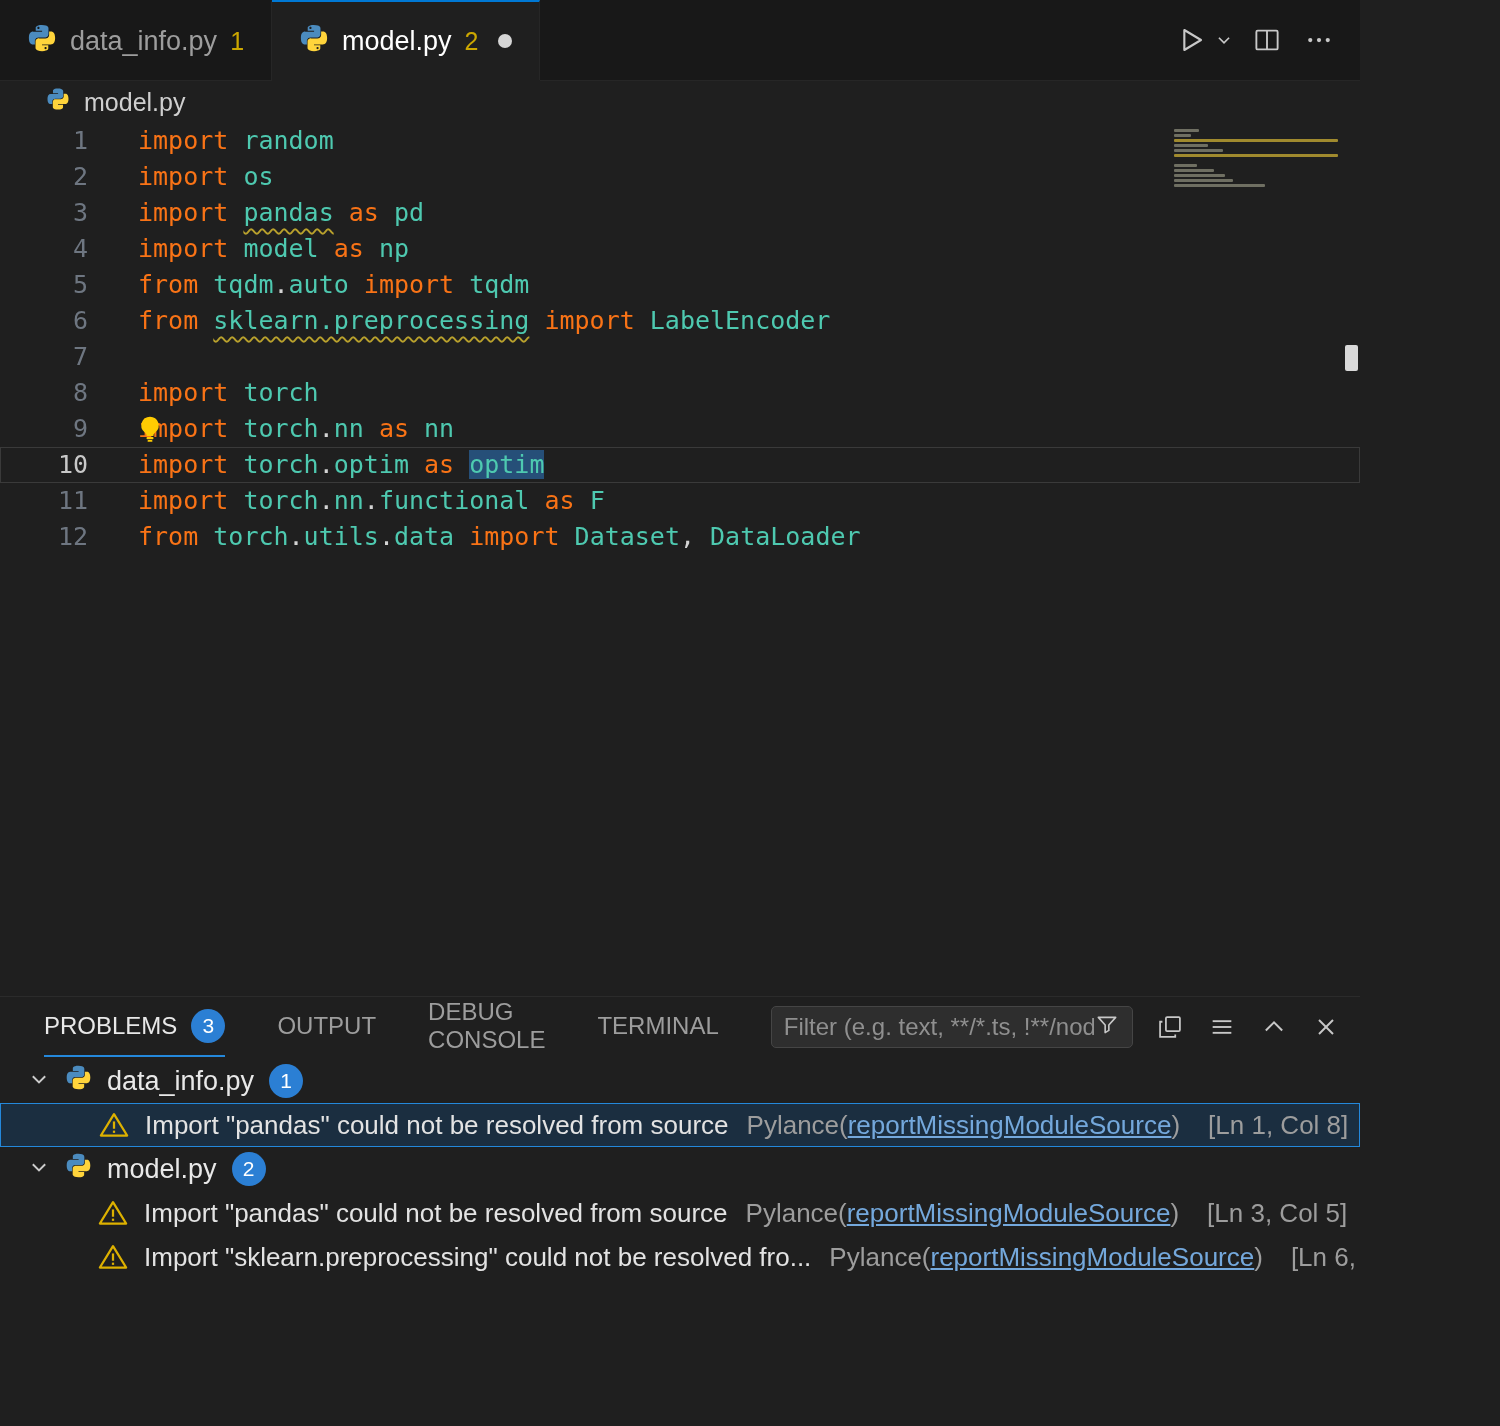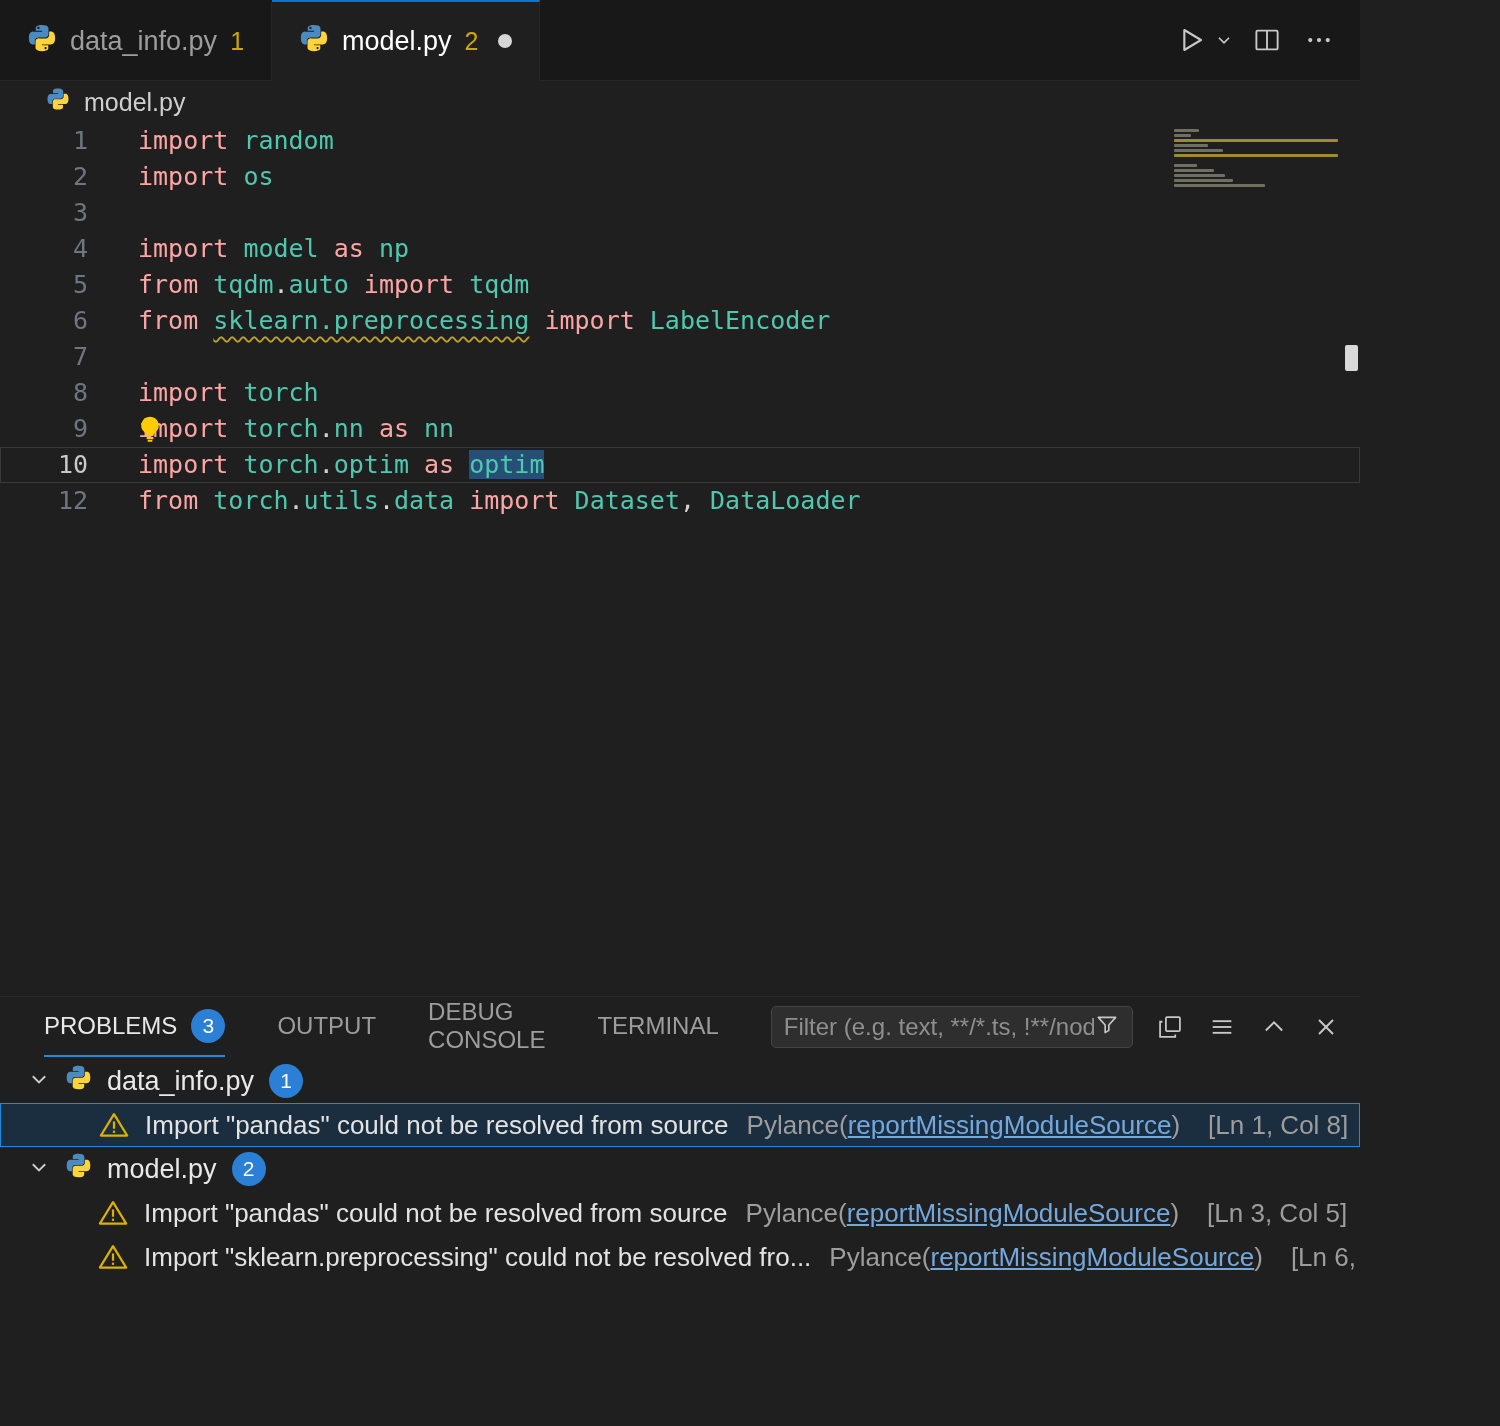--- a/index.html
+++ b/index.html
@@ -28,21 +28,21 @@
 
   
   .editor { position:relative; height:873px; flex:none; overflow:hidden; }
   .code-line { position:relative; display:flex; height:36px; line-height:36px;
     font-family:"DejaVu Sans Mono","Liberation Mono",monospace; font-size:25px; }
   .gutter { width:88px; text-align:right; color:#6e7681; flex:none;
     font-family:"DejaVu Sans Mono","Liberation Mono",monospace; }
   .code-text { padding-left:50px; white-space:pre; }
   .code-line.current { box-shadow:inset 0 0 0 1px #3a3a3a; }
   .code-line.current .gutter { color:#c8c8c8; }
-  .tok-k { color:#fca5a5; }
+  .tok-k { color:#f97316; }
   .tok-m { color:#4ec9b0; }
   .tok-p { color:#d4d4d4; }
   .tok-squiggle { text-decoration-line:underline; text-decoration-style:wavy;
     text-decoration-color:#b9a12c; text-decoration-thickness:1.5px; text-underline-offset:7px; }
   .tok-selected { background:#264f78; }
   .lightbulb { position:absolute; left:136px; top:4px; z-index:3; }
 
   .minimap { position:absolute; top:6px; right:18px; width:168px; }
   .mbar { height:3px; margin-bottom:2px; border-radius:1px; }
   .mgap { height:5px; }
@@ -150,20 +150,21 @@
         <div class="code-line">
           <div class="gutter">1</div>
           <div class="code-text"><span class="tok-k">import</span><span class="tok-p"> </span><span class="tok-m">random</span></div>
         </div>
         <div class="code-line">
           <div class="gutter">2</div>
           <div class="code-text"><span class="tok-k">import</span><span class="tok-p"> </span><span class="tok-m">os</span></div>
         </div>
         <div class="code-line">
           <div class="gutter">3</div>
+          <div class="code-text"><span class="tok-k">import</span><span class="tok-p"> </span><span class="tok-m tok-squiggle">pandas</span><span class="tok-p"> </span><span class="tok-k">as</span><span class="tok-p"> </span><span class="tok-m">pd</span></div>
         </div>
         <div class="code-line">
           <div class="gutter">4</div>
           <div class="code-text"><span class="tok-k">import</span><span class="tok-p"> </span><span class="tok-m">model</span><span class="tok-p"> </span><span class="tok-k">as</span><span class="tok-p"> </span><span class="tok-m">np</span></div>
         </div>
         <div class="code-line">
           <div class="gutter">5</div>
           <div class="code-text"><span class="tok-k">from</span><span class="tok-p"> </span><span class="tok-m">tqdm</span><span class="tok-p">.</span><span class="tok-m">auto</span><span class="tok-p"> </span><span class="tok-k">import</span><span class="tok-p"> </span><span class="tok-m">tqdm</span></div>
         </div>
         <div class="code-line">
@@ -183,20 +184,24 @@
           <div class="code-text"><span class="tok-k">import</span><span class="tok-p"> </span><span class="tok-m">torch</span><span class="tok-p">.</span><span class="tok-m">nn</span><span class="tok-p"> </span><span class="tok-k">as</span><span class="tok-p"> </span><span class="tok-m">nn</span></div>
           <span class="lightbulb"><svg width="28" height="28" viewBox="0 0 16 16">
               <path fill="#ffcc02" d="M8 1a5 5 0 0 0-3.1 8.9c.6.5 1.1 1.1 1.1 1.8v.3h4v-.3c0-.7.5-1.3 1.1-1.8A5 5 0 0 0 8 1z"></path>
               <rect x="6" y="12.6" width="4" height="1.2" rx=".5" fill="#ffcc02"></rect>
               <rect x="6.6" y="14.3" width="2.8" height="1" rx=".5" fill="#ffcc02"></rect>
             </svg></span>
         </div>
         <div class="code-line current">
           <div class="gutter">10</div>
           <div class="code-text"><span class="tok-k">import</span><span class="tok-p"> </span><span class="tok-m">torch</span><span class="tok-p">.</span><span class="tok-m">optim</span><span class="tok-p"> </span><span class="tok-k">as</span><span class="tok-p"> </span><span class="tok-m tok-selected">optim</span></div>
+        </div>
+        <div class="code-line">
+          <div class="gutter">11</div>
+          <div class="code-text"><span class="tok-k">import</span><span class="tok-p"> </span><span class="tok-m">torch</span><span class="tok-p">.</span><span class="tok-m">nn</span><span class="tok-p">.</span><span class="tok-m">functional</span><span class="tok-p"> </span><span class="tok-k">as</span><span class="tok-p"> </span><span class="tok-m">F</span></div>
         </div>
         <div class="code-line">
           <div class="gutter">12</div>
           <div class="code-text"><span class="tok-k">from</span><span class="tok-p"> </span><span class="tok-m">torch</span><span class="tok-p">.</span><span class="tok-m">utils</span><span class="tok-p">.</span><span class="tok-m">data</span><span class="tok-p"> </span><span class="tok-k">import</span><span class="tok-p"> </span><span class="tok-m">Dataset</span><span class="tok-p">, </span><span class="tok-m">DataLoader</span></div>
         </div>
       </div>
     <div class="minimap">
         <div class="mbar" style="width: 25px; background: rgb(111, 111, 98);"></div>
         <div class="mbar" style="width: 17px; background: rgb(111, 111, 98);"></div>
         <div class="mbar" style="width: 164px; background: rgb(160, 138, 46);"></div>

